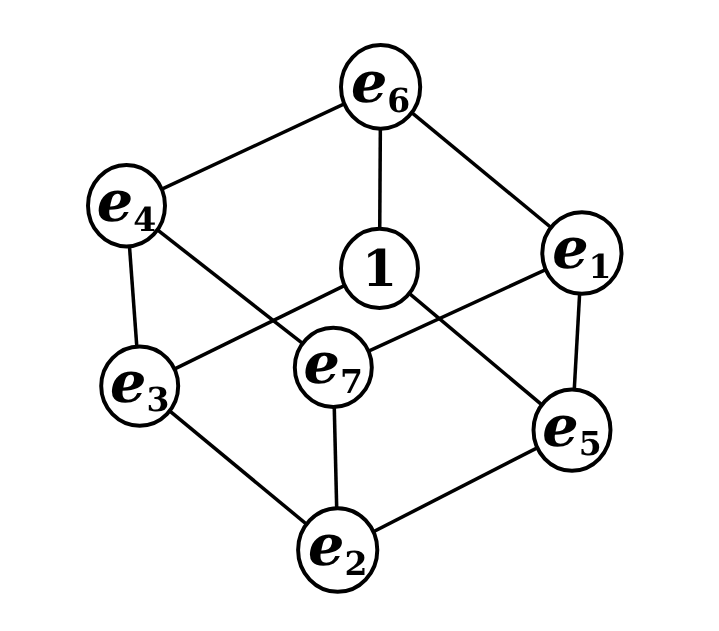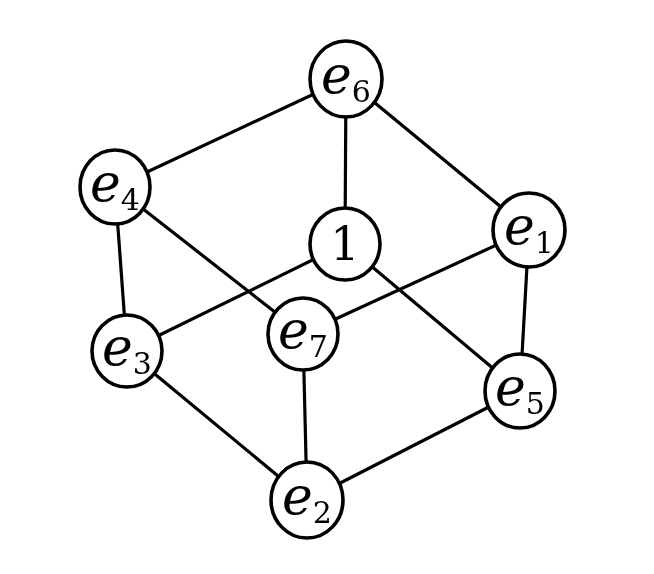--- a/index.html
+++ b/index.html
@@ -10,20 +10,21 @@
     width: 654px;
     height: 574px;
     background: #ffffff;
     overflow: hidden;
     font-family: "DejaVu Serif", serif;
   }
   .canvas-wrap {
     width: 584px;
     height: 574px;
     position: relative;
+    font-weight: bold;
   }
   svg {
     display: block;
   }
   .edge {
     fill: none;
     stroke-linecap: butt;
   }
   .node-ellipse {
   }

